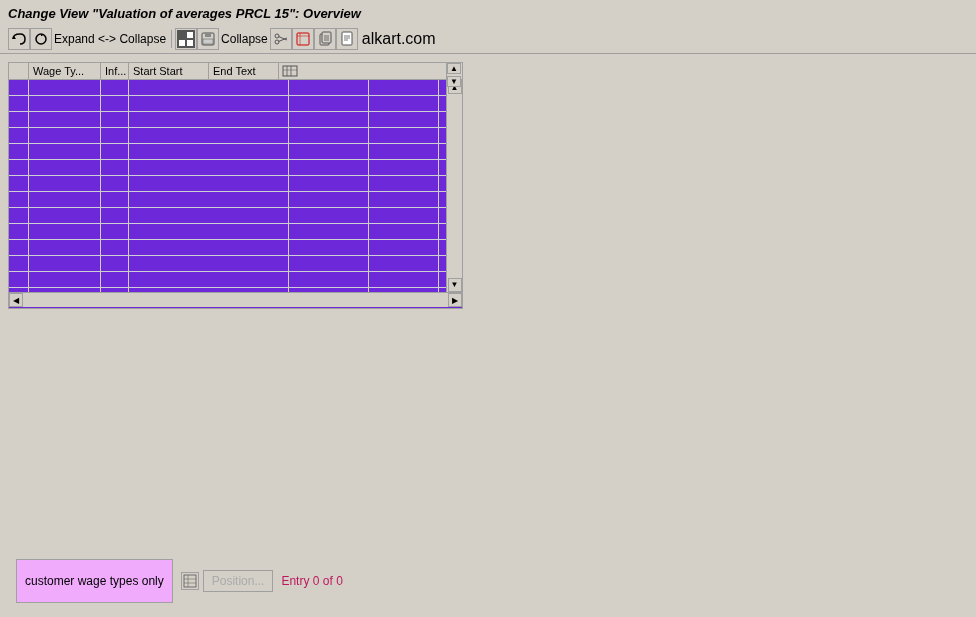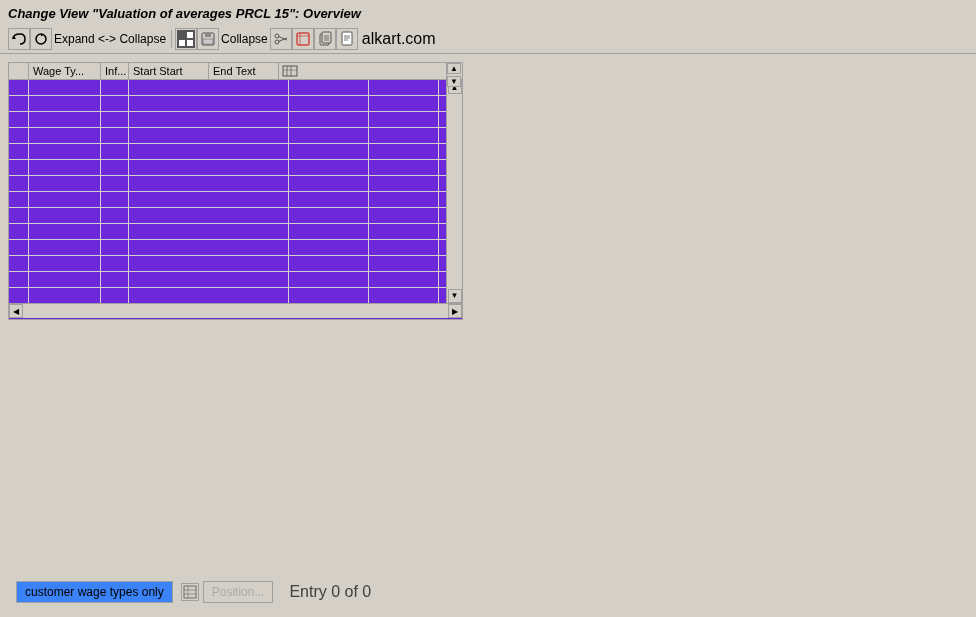--- a/index.html
+++ b/index.html
@@ -172,42 +172,42 @@
       font-size: 8px;
     }
     .bottom-bar {
       padding: 6px 8px;
       display: flex;
       align-items: center;
       gap: 8px;
       margin-top: auto;
     }
     .btn-customer {
-      background: #3b82f6;
+      background: #f0abfc;
+      border: 1px solid #a0a0a0;
+      padding: 14px 8px;
+      font-size: 12px;
+      cursor: pointer;
+      white-space: nowrap;
+    }
+    .btn-position {
+      background: #d4d0c8;
       border: 1px solid #a0a0a0;
       padding: 3px 8px;
       font-size: 12px;
       cursor: pointer;
-      white-space: nowrap;
-    }
-    .btn-position {
-      background: #d4d0c8;
-      border: 1px solid #a0a0a0;
-      padding: 3px 8px;
-      font-size: 12px;
-      cursor: pointer;
       display: flex;
       align-items: center;
       gap: 4px;
       text-align: right;
     }
     .entry-info {
-      font-size: 16px;
-      color: #404040;
-      margin-left: 8px;
+      font-size: 12px;
+      color: #be185d;
+      margin-left: 0;
     }
     .icon-table {
       width: 18px;
       height: 18px;
       display: inline-grid;
       grid-template-columns: 1fr 1fr;
       grid-template-rows: 1fr 1fr;
       border: 1px solid #555;
       background: white;
     }

